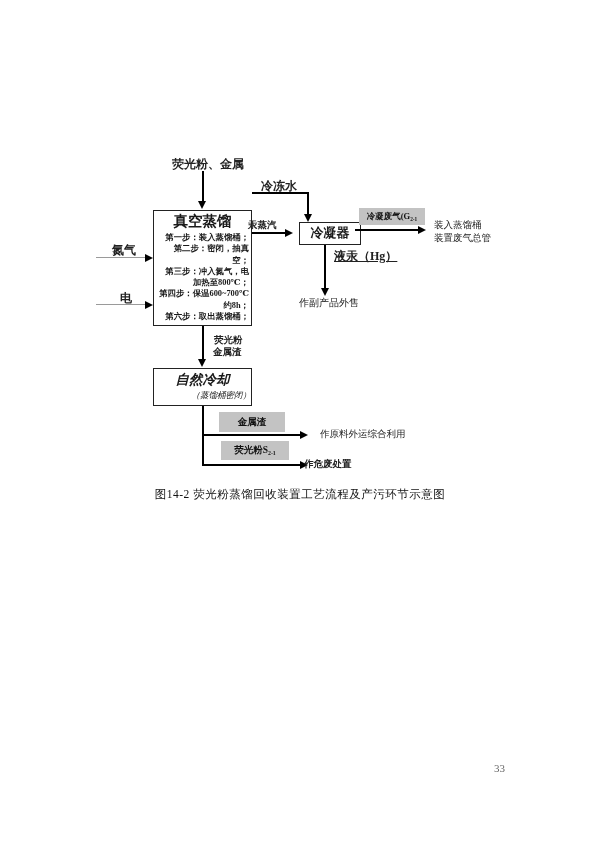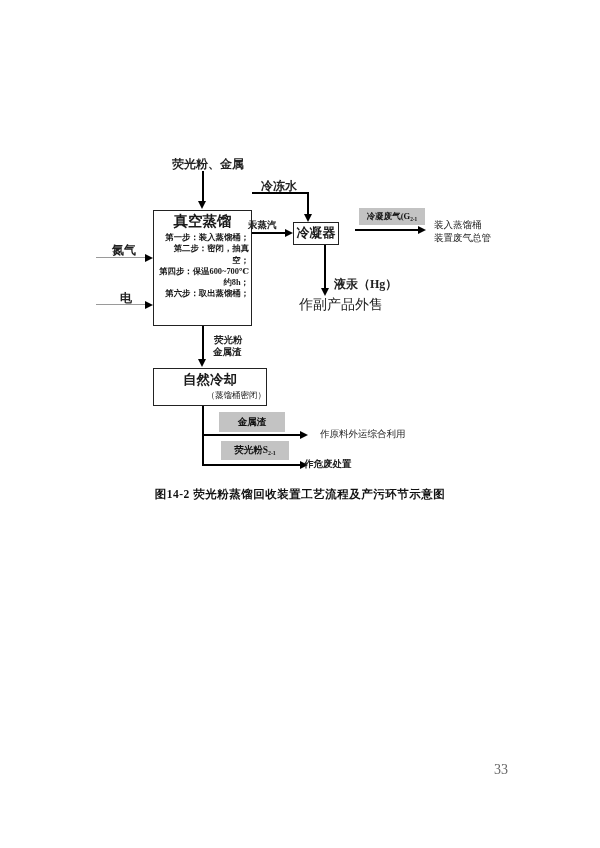--- a/index.html
+++ b/index.html
@@ -18,37 +18,38 @@
   .vline{position:absolute;background:#000;width:1.8px;}
   .hline-thin{position:absolute;background:#9a9a9a;height:1.2px;}
   .arr-r{position:absolute;width:0;height:0;border-top:4px solid transparent;
     border-bottom:4px solid transparent;border-left:8px solid #000;}
   .arr-d{position:absolute;width:0;height:0;border-left:4.5px solid transparent;
     border-right:4.5px solid transparent;border-top:8px solid #000;}
   sub{font-size:0.62em;vertical-align:-0.35em;line-height:0;}
   .steps{padding:1px 2px 0 3px;font-size:8.4px;font-weight:bold;line-height:1.34;
     text-align:right;color:#1a1a1a;}
   .caption{position:absolute;left:0;top:487px;width:600px;text-align:center;
-    font-size:11.5px;font-weight:bold;color:#111;letter-spacing:0.5px;}
-  .pagenum{position:absolute;left:494px;top:762px;font-size:14px;color:#666;}
+    font-size:11.5px;font-weight:normal;color:#111;letter-spacing:0.5px;}
+  .pagenum{position:absolute;left:494px;top:762px;font-size:11px;color:#666;}
 </style>
 </head>
 <body>
 
 <div class="page">
 
   <div class="lbl" style="left:172px;top:156px;">荧光粉、金属</div>
   <div class="vline" style="left:202px;top:171px;height:31px;width:2px;"></div>
   <div class="arr-d" style="left:198px;top:201px;"></div>
 
   <div class="pbox" style="left:153px;top:210px;width:99px;height:116px;">
     <div class="t" style="font-size:14.5px;margin-top:1px;">真空蒸馏</div>
     <div class="steps">
       <div>第一步：装入蒸馏桶；</div>
       <div>第二步：密闭，抽真空；</div>
+      <div>第三步：冲入氮气，电加热至800℃；</div>
       <div>第四步：保温600~700℃约8h；</div>
       <div>第六步：取出蒸馏桶；</div>
     </div>
   </div>
 
   <div class="lbl" style="left:112px;top:242px;">氮气</div>
   <div class="hline-thin" style="left:96px;top:257px;width:51px;"></div>
   <div class="arr-r" style="left:145px;top:254px;"></div>
 
   <div class="lbl" style="left:120px;top:290px;">电</div>
@@ -57,43 +58,43 @@
 
   <div class="lbl-sm" style="left:248px;top:219px;">汞蒸汽</div>
   <div class="hline" style="left:252px;top:232px;width:34px;"></div>
   <div class="arr-r" style="left:285px;top:229px;"></div>
 
   <div class="lbl" style="left:261px;top:178px;">冷冻水</div>
   <div class="hline" style="left:252px;top:192px;width:57px;"></div>
   <div class="vline" style="left:307px;top:192px;height:23px;"></div>
   <div class="arr-d" style="left:303.5px;top:214px;"></div>
 
-  <div class="pbox" style="left:293px;top:222px;width:46px;height:23px;">
+  <div class="pbox" style="left:299px;top:222px;width:62px;height:23px;">
     <div class="t" style="font-size:13px;line-height:20px;">冷凝器</div>
   </div>
 
   <div class="graybox" style="left:359px;top:208px;width:66px;height:17px;font-size:8.5px;line-height:17px;"><span>冷凝废气(G</span><sub>2-1</sub></div>
   <div class="hline" style="left:355px;top:229px;width:64px;"></div>
   <div class="arr-r" style="left:418px;top:226px;"></div>
   <div class="lbl-n" style="left:434px;top:219px;line-height:12.5px;">
     <div>装入蒸馏桶</div>
     <div>装置废气总管</div>
   </div>
 
   <div class="vline" style="left:324px;top:245px;height:44px;"></div>
   <div class="arr-d" style="left:320.5px;top:288px;"></div>
-  <div class="lbl" style="left:334px;top:276px;">液汞（Hg）</div>
-  <div class="lbl-n" style="left:299px;top:296px;font-size:14px;">作副产品外售</div>
+  <div class="lbl" style="left:334px;top:248px;text-decoration:underline;">液汞（Hg）</div>
+  <div class="lbl-n" style="left:299px;top:296px;font-size:10px;">作副产品外售</div>
 
   <div class="vline" style="left:202px;top:326px;height:34px;width:2px;"></div>
   <div class="arr-d" style="left:198px;top:359px;"></div>
   <div class="lbl-sm" style="left:214px;top:334px;">荧光粉</div>
   <div class="lbl-sm" style="left:213px;top:346px;">金属渣</div>
 
-  <div class="pbox" style="left:153px;top:368px;width:114px;height:38px;">
+  <div class="pbox" style="left:153px;top:368px;width:99px;height:38px;font-style:italic;">
     <div class="t" style="font-size:13.5px;margin-top:2px;">自然冷却</div>
     <div style="text-align:right;font-size:8.5px;margin-top:1px;">（蒸馏桶密闭）</div>
   </div>
 
   <div class="vline" style="left:202px;top:406px;height:60px;width:2px;"></div>
 
   <div class="graybox" style="left:219px;top:412px;width:66px;height:20px;font-size:9.5px;line-height:20px;">金属渣</div>
   <div class="hline" style="left:202px;top:434px;width:99px;height:2px;"></div>
   <div class="arr-r" style="left:300px;top:431px;"></div>
   <div class="lbl-n" style="left:320px;top:428px;">作原料外运综合利用</div>

